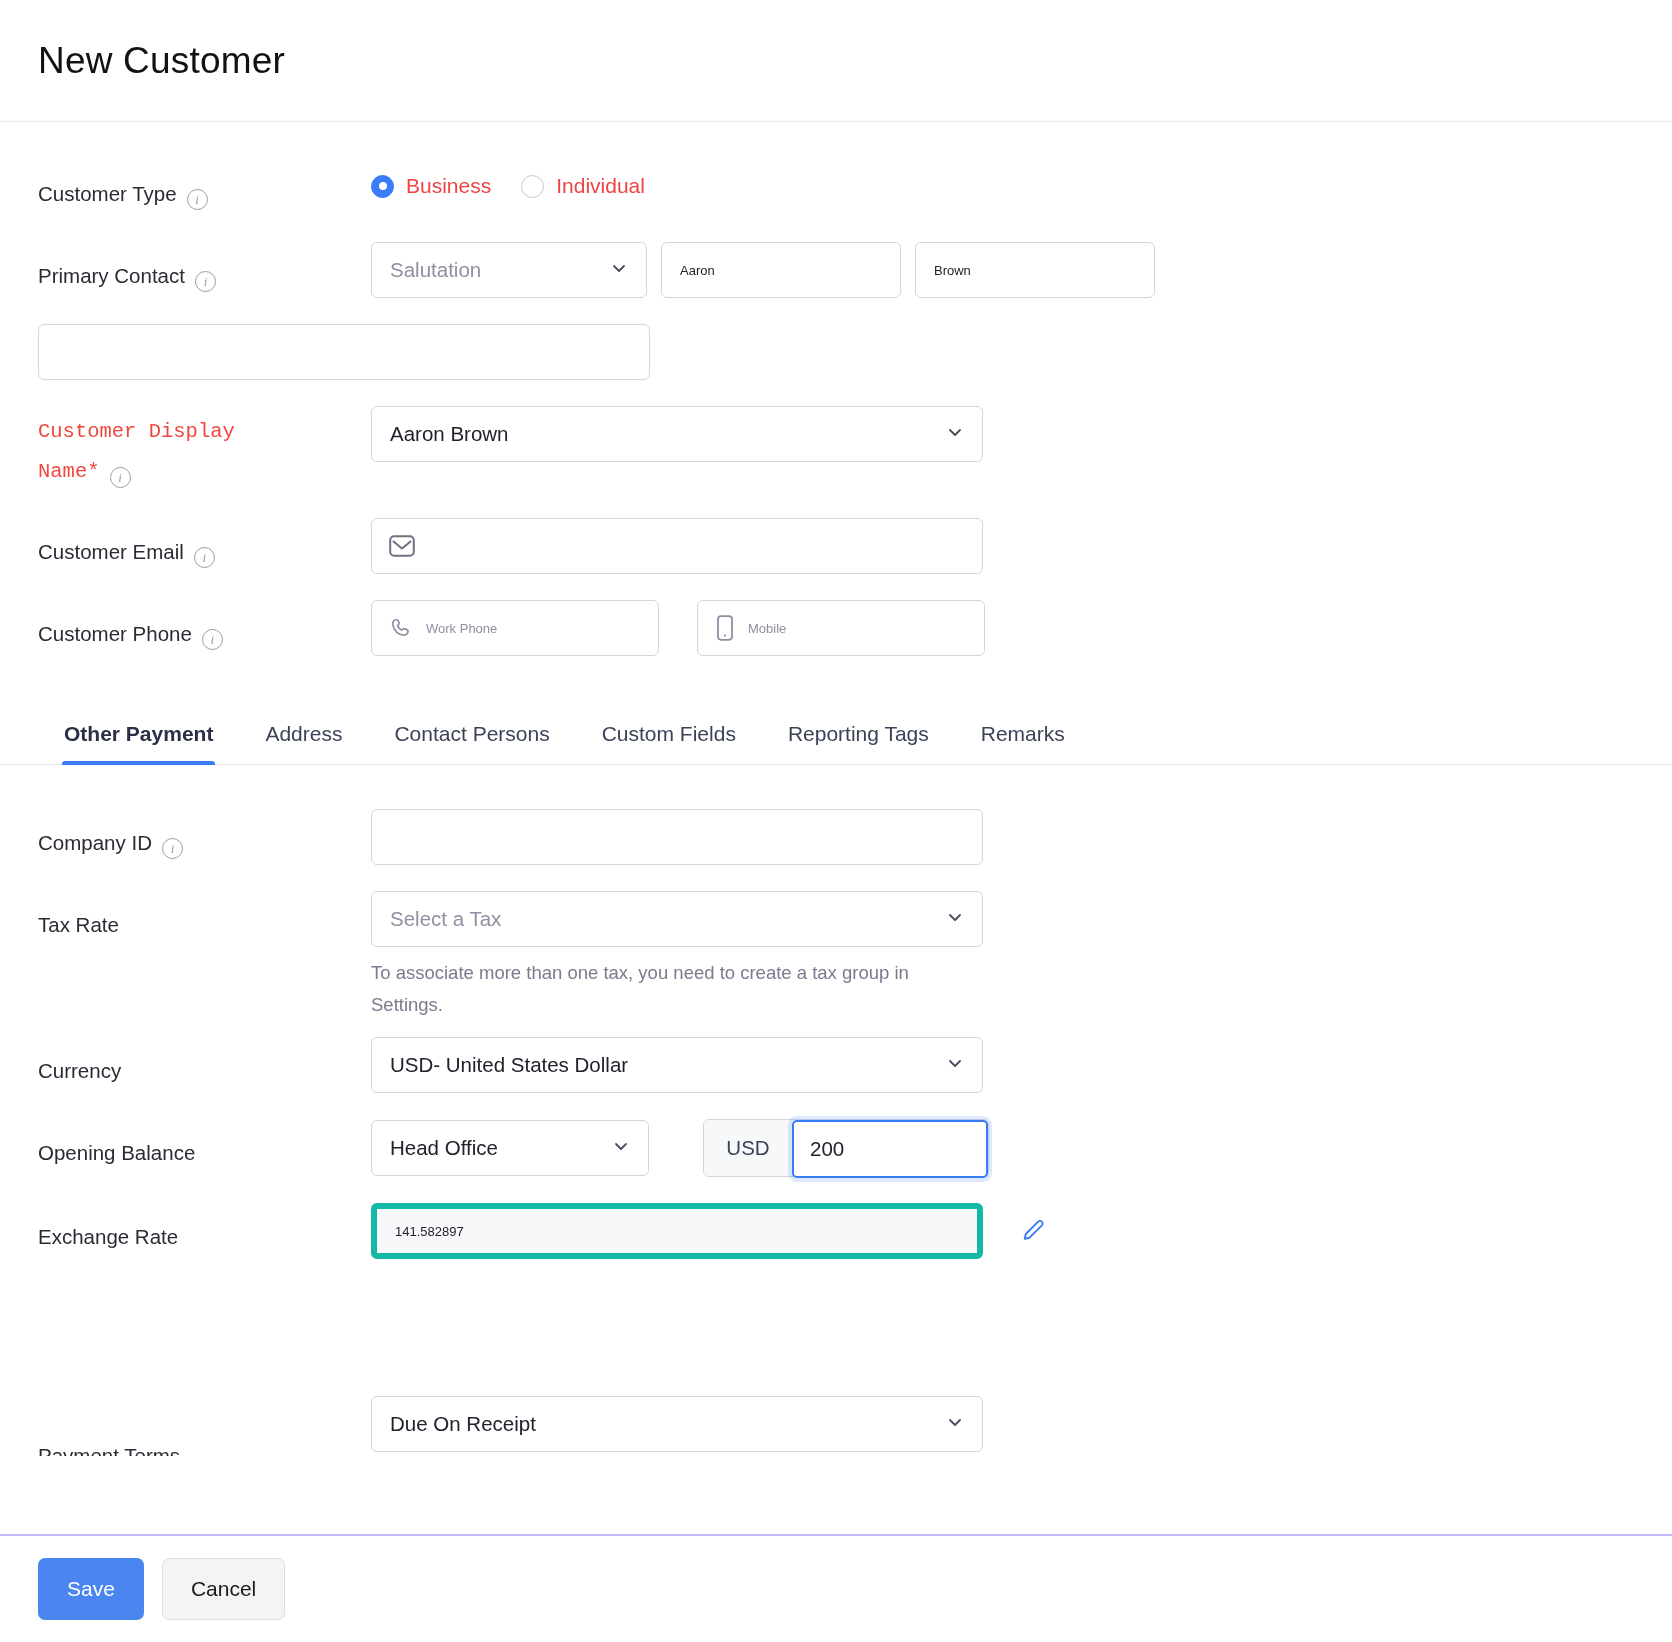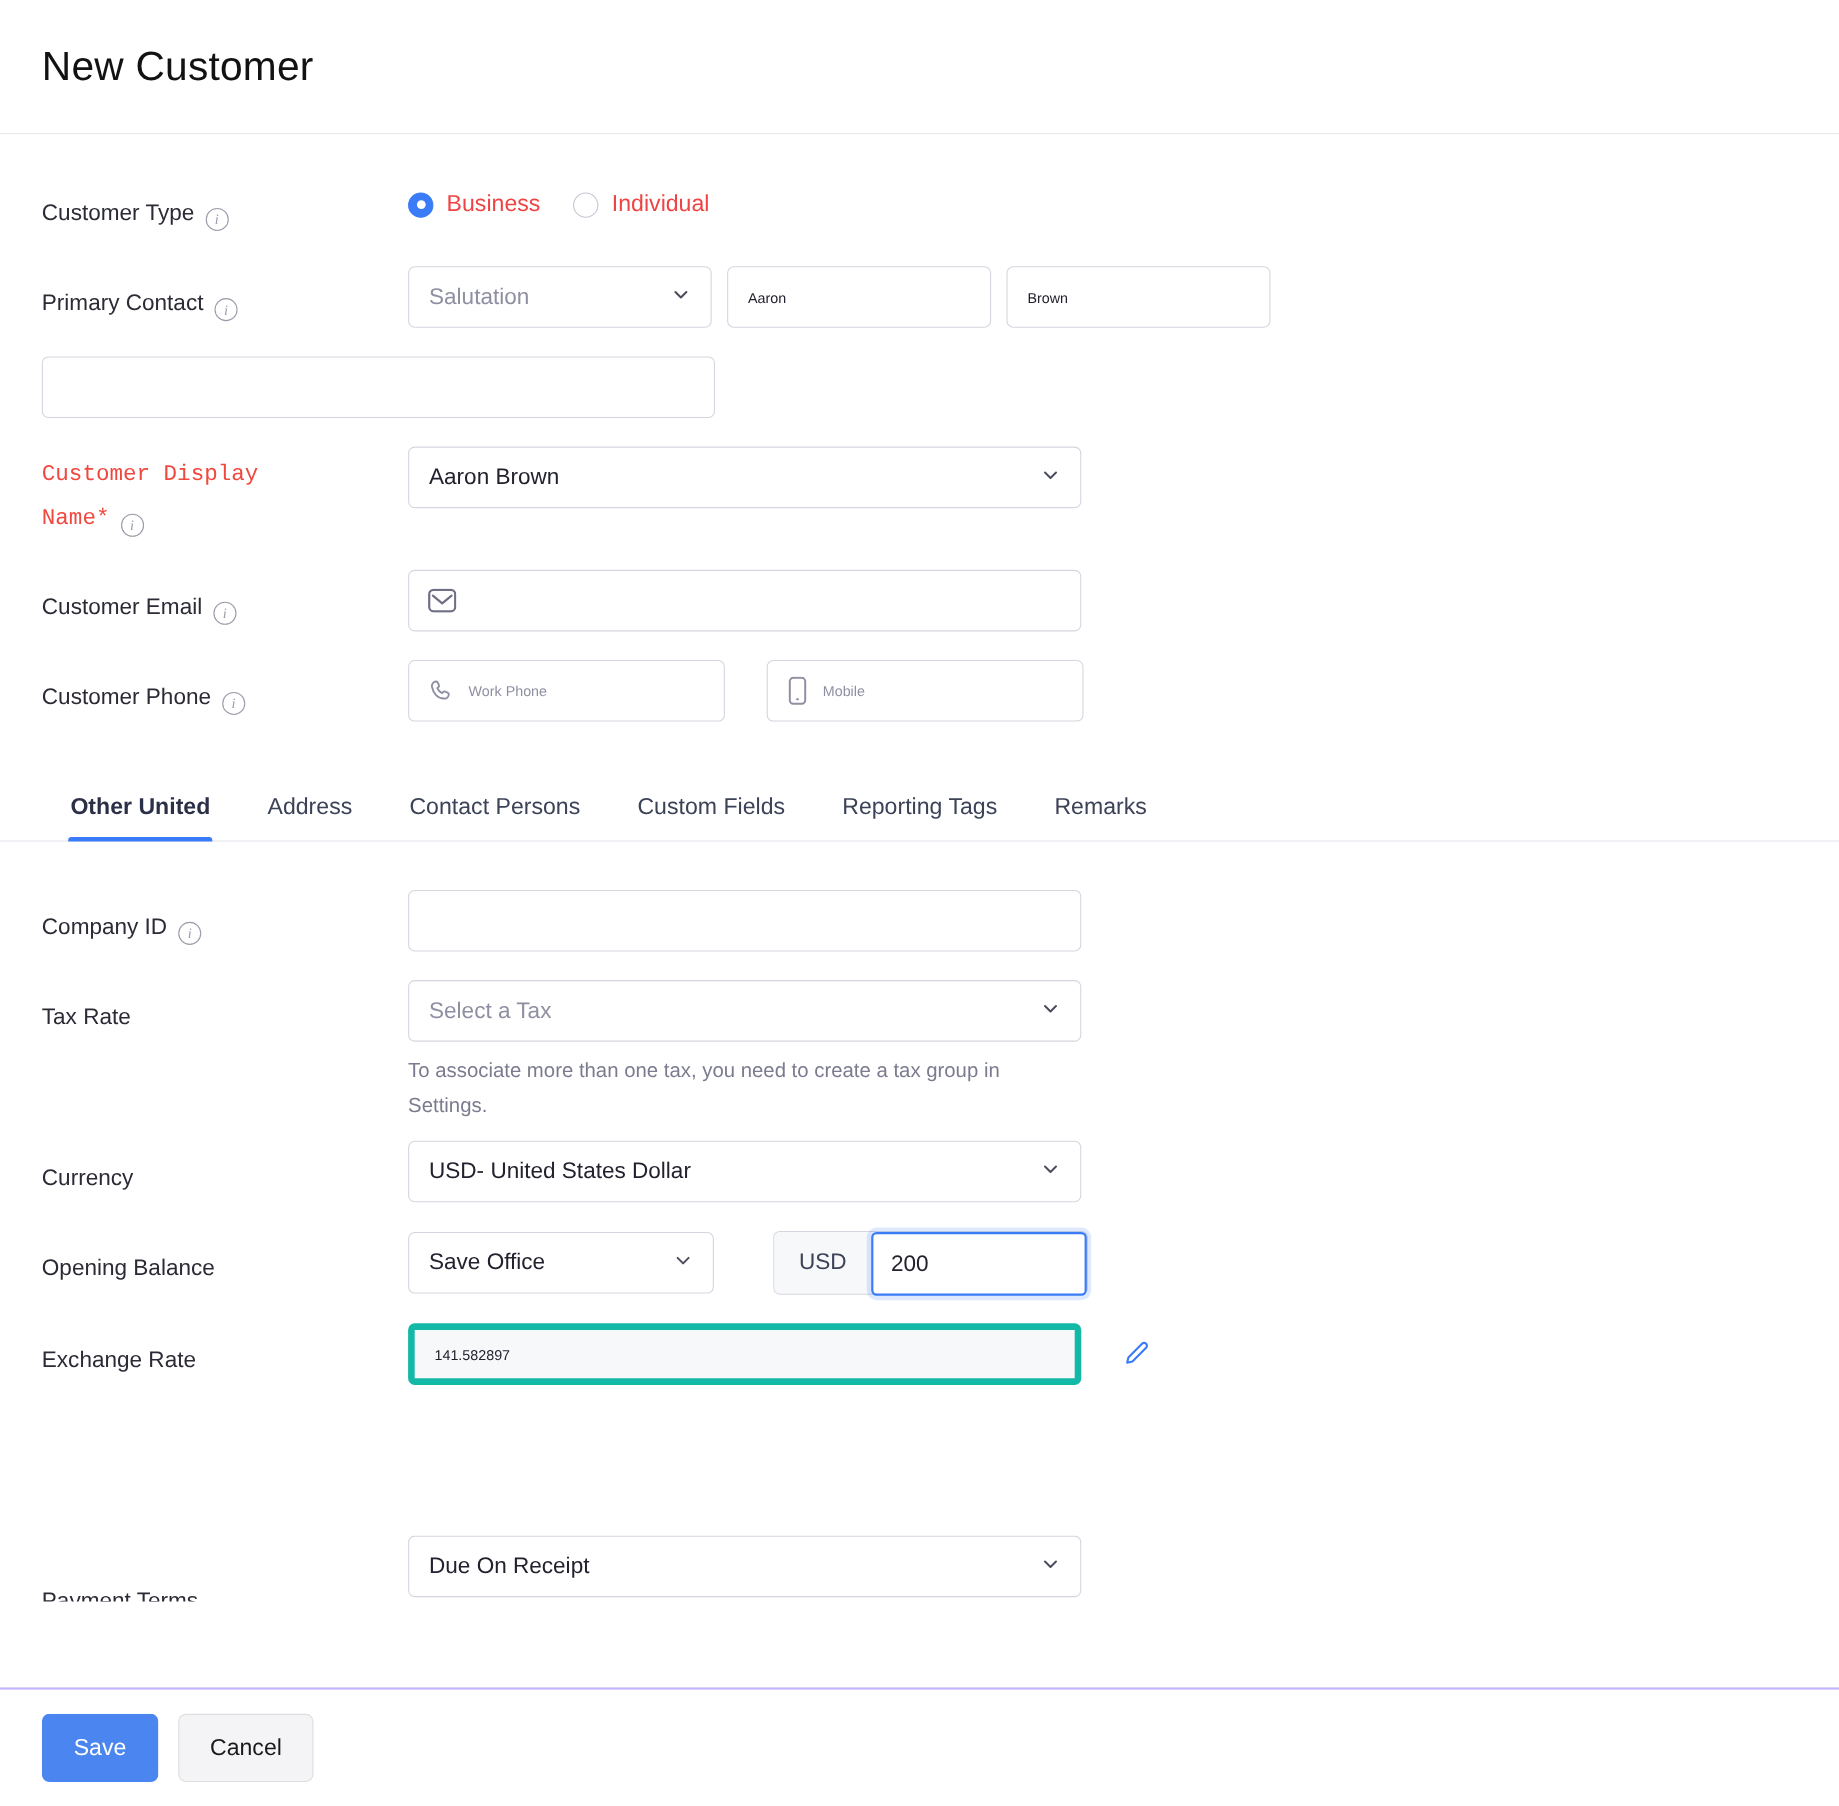--- a/index.html
+++ b/index.html
@@ -394,21 +394,21 @@
             </svg>
           </span>
           <div class="inp w-phone" style="color:#8f8fa3;padding-left:50px;">Mobile</div>
         </div>
       </div>
     </div>
   </div>
 
   <div class="tabs-wrap">
     <div class="tab active">
-      <span>Other United</span>
+      <span>Other Payment</span>
     </div>
     <div class="tab">
       <span>Address</span>
     </div>
     <div class="tab">
       <span>Contact Persons</span>
     </div>
     <div class="tab">
       <span>Custom Fields</span>
     </div>
@@ -469,21 +469,21 @@
       </div>
     </div>
 
     <div class="row">
       <div class="label-col">
         <span class="label-txt">Opening Balance</span>
       </div>
       <div class="field-col">
         <div class="select-wrap">
           <div class="sel" style="width:278px;">
-            <span class="sel-val">Save Office</span>
+            <span class="sel-val">Head Office</span>
           </div>
           <span class="chev">
             <svg width="20" height="20" viewBox="0 0 20 20" fill="none">
                 <path d="M5 8l5 5 5-5" stroke="currentColor" stroke-width="1.8" stroke-linecap="round" stroke-linejoin="round"></path>
               </svg>
           </span>
         </div>
         <div class="cur-group" style="margin-left:40px;">
           <div class="cur-prefix">USD</div>
           <div class="cur-input">200</div>

